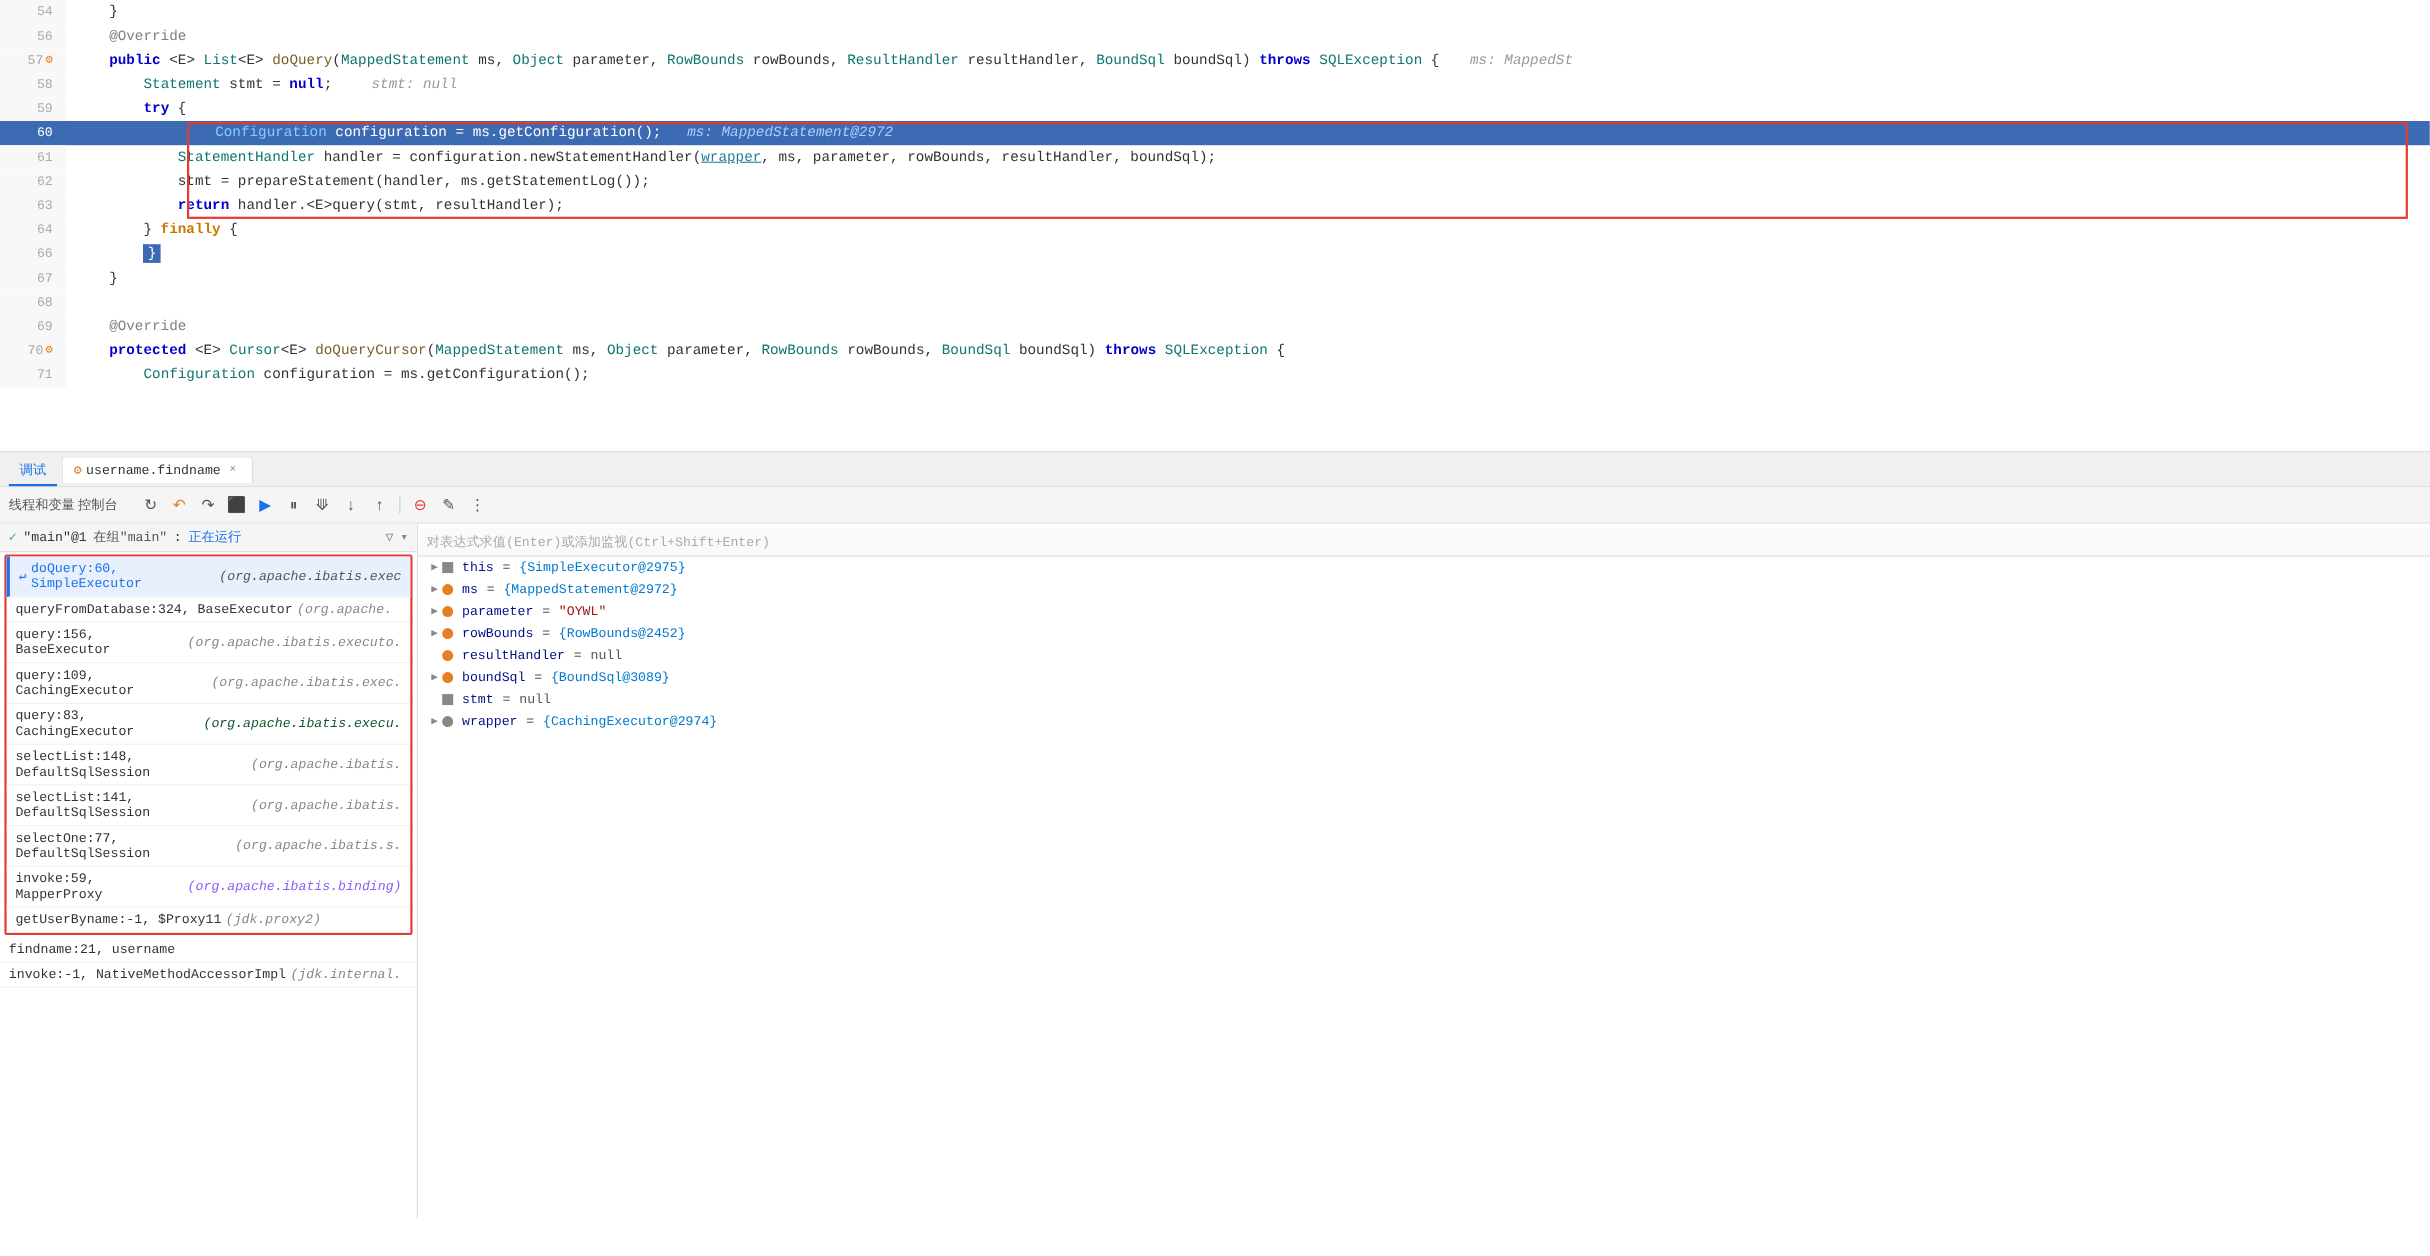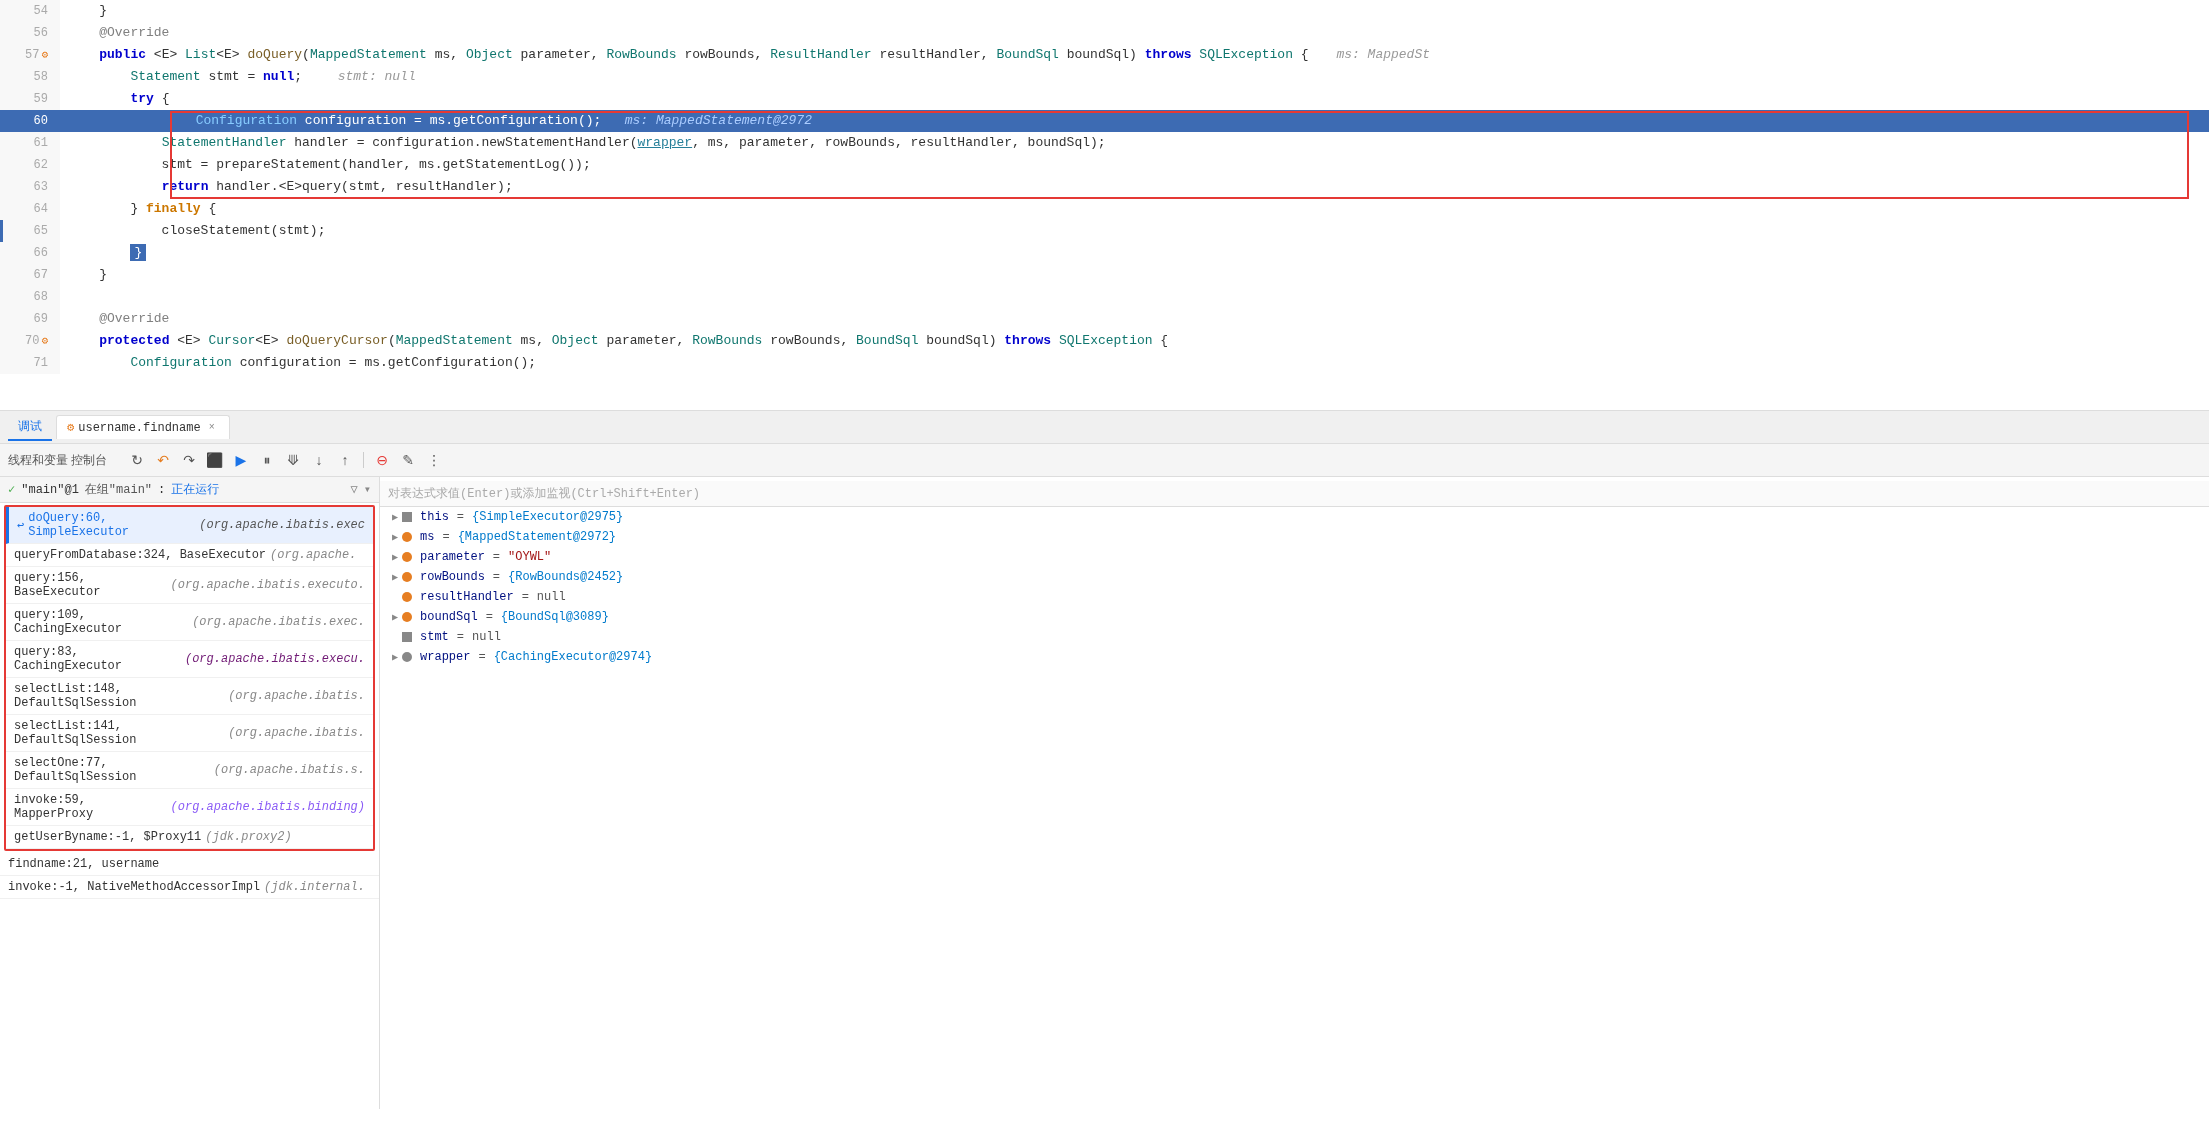--- a/index.html
+++ b/index.html
@@ -77,24 +77,24 @@
     .hint { color: #999; font-style: italic; margin-left: 20px; }
 
     
     .debug-panel {
       background: #f5f5f5;
       border-top: 1px solid #ddd;
     }
 
     .debug-tabs {
       display: flex;
-      align-items: center;
+      align-items: flex-start;
       background: #f0f0f0;
       border-bottom: 1px solid #ddd;
-      padding: 16px 8px;
+      padding: 4px 8px;
       height: 32px;
       gap: 4px;
     }
 
     .debug-tab {
       padding: 4px 10px;
       font-size: 12px;
       color: #555;
       cursor: pointer;
       border: none;
@@ -290,24 +290,20 @@
   <div class="code-line">
     <div class="line-number">63</div>
     <div class="line-content">            <span class="kw">return</span> handler.&lt;E&gt;query(stmt, resultHandler);</div>
   </div>
 
   <div class="code-line">
     <div class="line-number">64</div>
     <div class="line-content">        } <span class="kw-orange">finally</span> {</div>
   </div>
 
-  <div class="code-line">
-    <div class="line-number" style="border-left:3px solid #3d6bb3;">65</div>
-    <div class="line-content">            closeStatement(stmt);</div>
-  </div>
 
   <div class="code-line">
     <div class="line-number">66</div>
     <div class="line-content">        <span style="background:#3d6bb3;color:#fff;padding:1px 4px;">}</span></div>
   </div>
 
   <div class="code-line">
     <div class="line-number">67</div>
     <div class="line-content">    }</div>
   </div>
@@ -390,21 +386,21 @@
         <div class="stack-item">
           <span>query:156, BaseExecutor</span>
           <span style="color:#888;font-style:italic;">(org.apache.ibatis.executo.</span>
         </div>
         <div class="stack-item">
           <span>query:109, CachingExecutor</span>
           <span style="color:#888;font-style:italic;">(org.apache.ibatis.exec.</span>
         </div>
         <div class="stack-item">
           <span>query:83, CachingExecutor</span>
-          <span style="color:#701a75;font-style:italic;">(org.apache.ibatis.execu.</span>
+          <span style="color:#14532d;font-style:italic;">(org.apache.ibatis.execu.</span>
         </div>
         <div class="stack-item">
           <span>selectList:148, DefaultSqlSession</span>
           <span style="color:#888;font-style:italic;">(org.apache.ibatis.</span>
         </div>
         <div class="stack-item">
           <span>selectList:141, DefaultSqlSession</span>
           <span style="color:#888;font-style:italic;">(org.apache.ibatis.</span>
         </div>
         <div class="stack-item">

